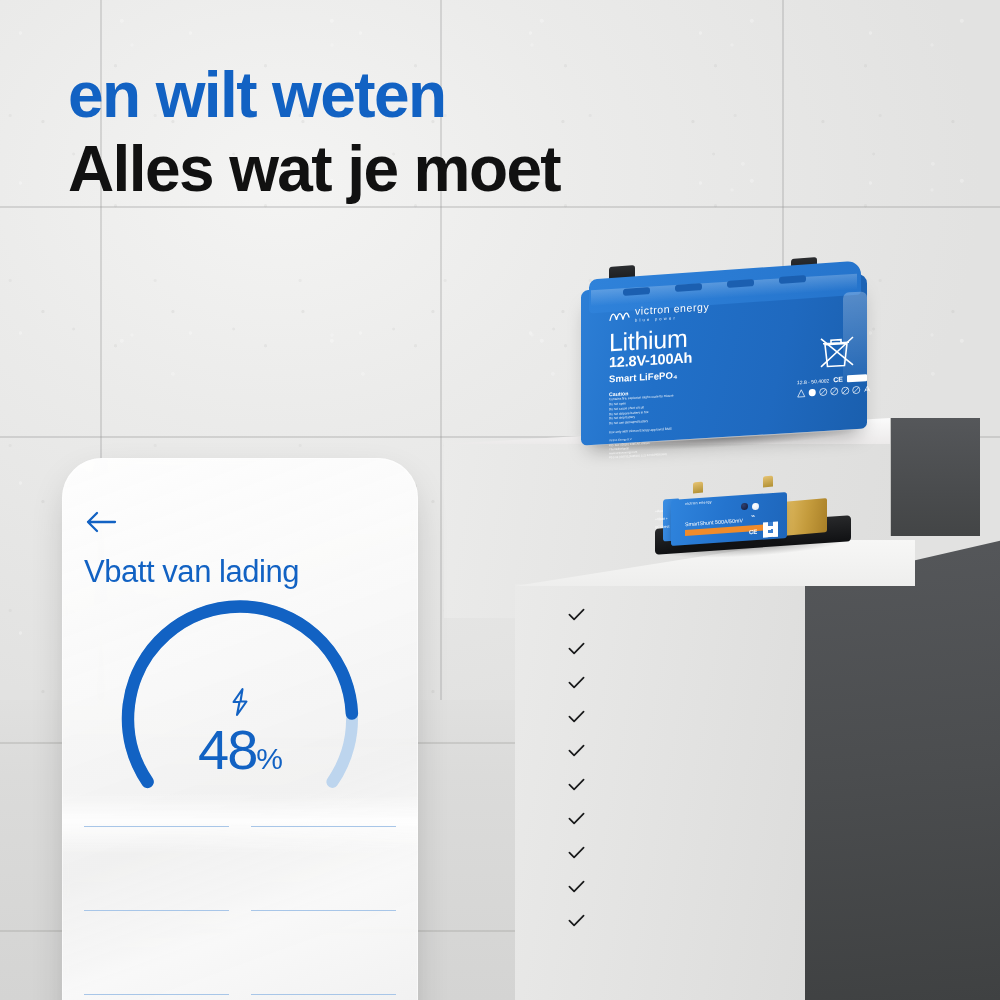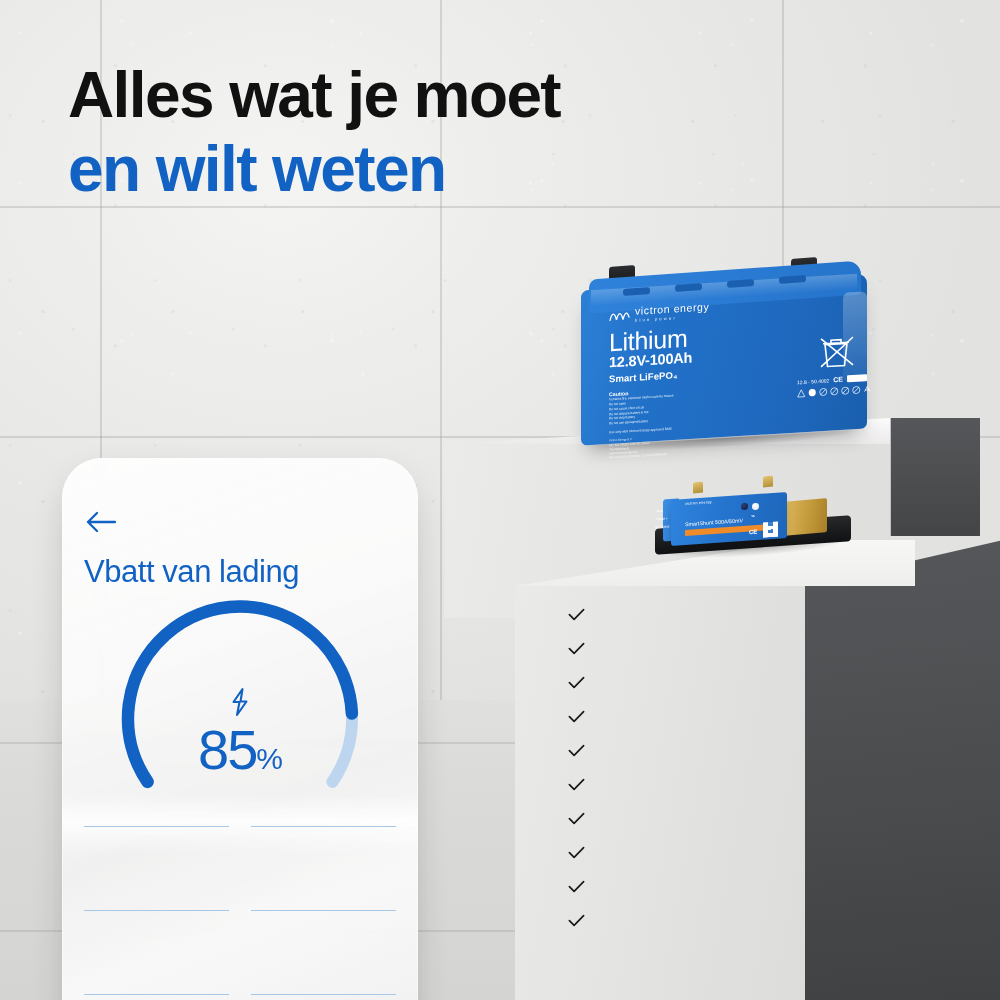--- a/index.html
+++ b/index.html
@@ -385,22 +385,22 @@
     <div class="sh-led b"></div>
     <div class="sh-bt">⌁</div>
     <div class="sh-txt">SmartShunt 500A/50mV</div>
     <div class="sh-orange"></div>
     <div class="sh-ce">CE</div>
     <div class="sh-qr"></div>
   </div>
 </div>
 
 <div id="headline">
+  <div class="hl-line hl-2">en wilt weten</div>
   <div class="hl-line hl-1">Alles wat je moet</div>
-  <div class="hl-line hl-2">en wilt weten</div>
 </div>
 
 <ul id="checklist">
     <li class="chk-row" style="list-style: none;">
       <span class="chk-icon">
         <svg width="17" height="14" viewBox="0 0 17 14">
           <path d="M1.4 6.6 L6.1 11.4 L15.6 1.7" fill="none" stroke="#18191a" stroke-width="1.7" stroke-linecap="round" stroke-linejoin="round"></path>
         </svg>
       </span>
       <span class="chk-label"></span>
@@ -496,21 +496,21 @@
       <path id="gauge-track-path" d="M 47.6 163.9 A 112 112 0 1 1 232.4 163.9" fill="none" stroke="#bdd5ee" stroke-width="12" stroke-linecap="round"></path>
 
       <path id="gauge-fill-path" d="M 47.6 163.9 A 112 112 0 1 1 232.4 163.9" fill="none" stroke="#1262c3" stroke-width="12.5" stroke-linecap="round" style="stroke-dasharray: 486.433, 486.433; stroke-dashoffset: 72.965;"></path>
     </svg>
 
     <svg class="gauge-bolt" width="26" height="30" viewBox="0 0 26 30">
       <path d="M15.5 2 L6.5 15 H12.5 L10 28 L19.5 14.5 H13.5 Z" fill="none" stroke="#1262c3" stroke-width="2.1" stroke-linejoin="round"></path>
     </svg>
 
     <div class="gauge-value">
-      <span class="gauge-num">85</span><span class="gauge-pct">%</span>
+      <span class="gauge-num">48</span><span class="gauge-pct">%</span>
     </div>
   </div>
 
   <div id="stats">
       <div class="stat-row">
         <div class="stat-cell">
           <div class="stat-val"></div>
         </div>
         <div class="stat-cell">
           <div class="stat-val"></div>

